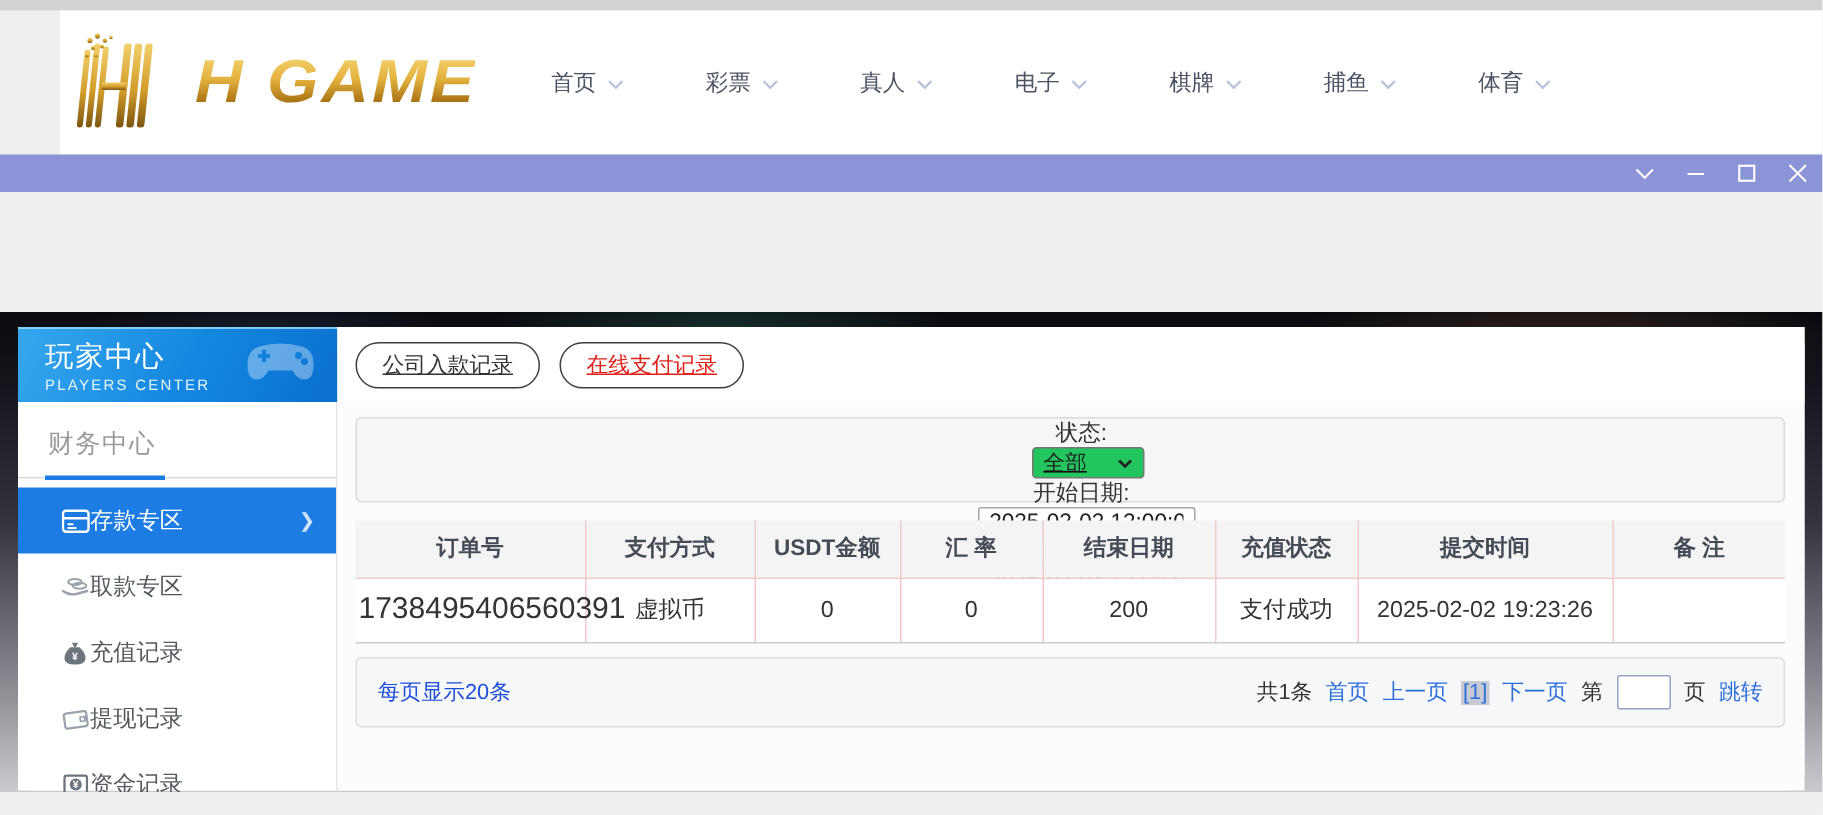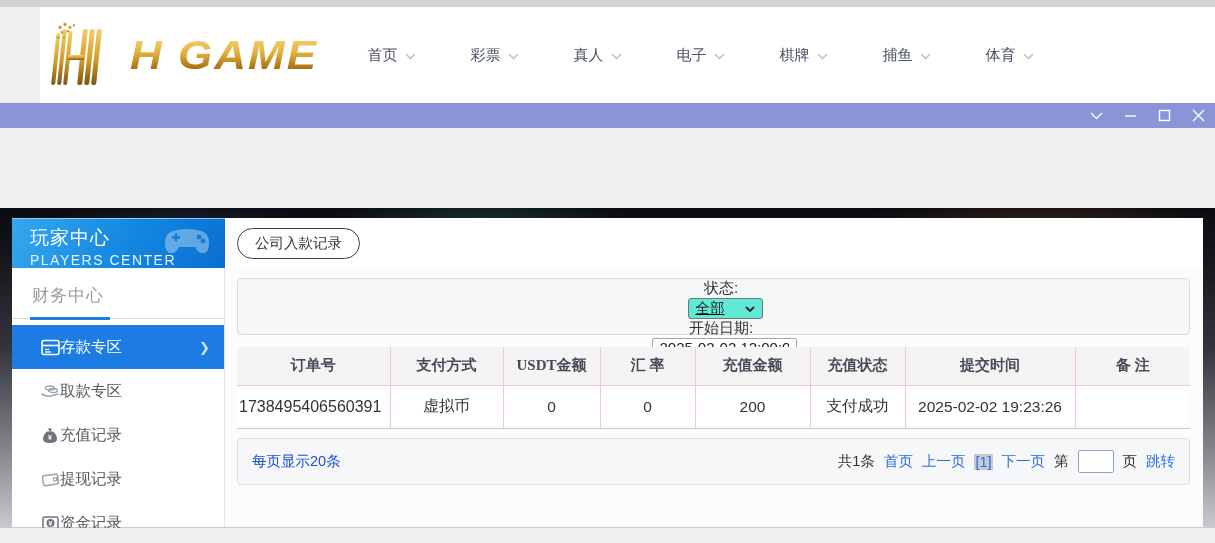--- a/index.html
+++ b/index.html
@@ -36,60 +36,60 @@
 
   
   .panel { position:absolute; left:12px; top:218px; width:1191px; height:309px; background:#ffffff; display:flex;border-radius:12px; }
 
   
   .sidebar { width:213px; height:100%; background:#ffffff; border-right:1px solid #e4e4e4; position:relative; }
   .banner { position:relative; width:213px; height:50px; overflow:hidden;
     background:linear-gradient(115deg,#36a7ee 0%,#1387e0 55%,#0b6fd0 100%);
     border-top:1px solid #7fd0f5; padding:6px 0 0 18px; }
   .banner-title { color:#ffffff; font-size:19px; letter-spacing:1px; }
-  .banner-sub { color:#e8f4ff; font-size:14px; letter-spacing:1.5px; margin-top:1px; }
+  .banner-sub { color:#e8f4ff; font-size:10px; letter-spacing:1.5px; margin-top:1px; }
   .banner .gamepad { position:absolute; right:14px; top:6px; opacity:.35; }
   .section-label { margin:16px 0 0 20px; font-size:17px; color:#9a9a9a; letter-spacing:1px; }
   .section-rule { position:relative; margin-top:10px; height:3px; }
   .section-rule .rule-gray { position:absolute; left:0; right:0; top:1px; height:1px; background:#dcdcdc; }
   .section-rule .rule-blue { position:absolute; left:18px; top:0; width:80px; height:3px; background:#1c7ce4; }
 
   .menu { margin-top:5px; }
   .menu-item { height:44px; display:flex; align-items:center; padding-left:28px; 
     font-size:15.5px; color:#555a60; cursor:pointer; position:relative; }
   .menu-item .mi-icon { width:20px; display:flex; justify-content:center; }
   .menu-item.active { background:#1c7ce4; color:#ffffff; }
   .menu-item.active .mi-chev { position:absolute; right:14px; color:#cfe4fb; font-size:13px; }
 
   
   .content { flex:1; background:#fbfcfd; position:relative; }
   .tabs-row { height:50px; background:#ffffff; display:flex; align-items:center; padding-left:12px; gap:13px; }
   .tab-pill { height:31px; padding:0 17px; border:1.5px solid #3e3e46; border-radius:17px; background:#fff;
-    display:flex; align-items:center; font-size:14.5px; color:#333; cursor:pointer; }
+    display:flex; align-items:center; font-size:14.5px; color:#333; cursor:pointer;text-decoration:underline; }
   .tab-pill.active { color:#e0211a; }
 
   .filter-box { position:absolute; left:12px; top:60px; width:953px; height:57px; background:#f5f6f8;
     border:1px solid #dadada; border-radius:4px; display:flex; align-items:center; padding-left:15px;flex-direction:column; }
   .f-label { font-size:15px; color:#333; }
-  .select-box { width:75px; height:30px; background:#5eead4; border:1px solid #767676; border-radius:3px;
+  .select-box { width:75px; height:30px; background:#22c55e; border:1px solid #767676; border-radius:3px;
     margin-left:8px; display:flex; align-items:center; justify-content:space-between; padding:0 7px; cursor:pointer;text-decoration:underline; }
   .select-box .sel-val { font-size:14.5px; color:#222; }
   .date-input { width:145px; height:30px; border:1px solid #a6a6a6; border-radius:2px; background:#fff;
     font-size:15px; color:#222; padding:0 7px; margin-left:6px; font-family:"Liberation Sans","DejaVu Sans",sans-serif; }
   .gap18 { width:18px; } .gap12 { width:12px; }
   .query-btn { width:49px; height:31px; margin-left:14px; background:#2d7bea; color:#fff; border:none;
     border-radius:4px; font-size:14.5px; cursor:pointer; font-family:inherit; }
 
   .rec-table { position:absolute; left:12px; top:129px; width:953px; border-collapse:collapse; table-layout:fixed; }
   .rec-table th { height:38px; background:#f4f4f4; font-size:15px; color:#454c58; font-weight:bold;
-    border-left:1px solid #f2caca; border-right:1px solid #f2caca; border-bottom:1px solid #eecaca;font-family:Liberation Serif, serif; }
+    border-left:1px solid #f2caca; border-right:1px solid #f2caca; border-bottom:1px solid #eecaca; }
   .rec-table th:first-child { border-left:none; } .rec-table th:last-child { border-right:none;margin-left:31px; }
   .rec-table td { height:43px; background:#fff; font-size:15.5px; color:#333; text-align:center;
     border-left:1px solid #f2caca; border-right:1px solid #f2caca; border-bottom:1px solid #c9cdd4; }
-  .rec-table td:first-child { border-left:none; text-align:left; padding-left:2px; font-size:16px; }
+  .rec-table td:first-child { border-left:none; text-align:left; padding-left:2px; font-size:20px; }
   .rec-table td:last-child { border-right:none; }
 
   .pager-box { position:absolute; left:12px; top:220px; width:953px; height:47px; background:#f6f7f9;
     border:1px solid #dcdcdc; border-radius:4px; display:flex; align-items:center; padding:0 14px; font-size:14.5px; }
   .pager-left { color:#1d4ed8; }
   .pager-right { margin-left:auto; display:flex; align-items:center; gap:9px; }
   .pg-total { color:#333; }
   .pg-link { color:#2a6ed8; cursor:pointer; }
   .pg-current { color:#2a6ed8; background:#c7cad3; padding:0 1px; }
   .pg-jump-input { width:36px; height:23px; border:1px solid #95a2c0; border-radius:2px; background:#fff;
@@ -281,20 +281,21 @@
           </span>
           <span>资金记录</span>
         </div>
       </div>
     </aside>
 
     <section class="content">
 
       <div class="tabs-row">
         <div class="tab-pill">公司入款记录</div>
+        <div class="tab-pill active">在线支付记录</div>
       </div>
 
       <div class="filter-box">
         <span class="f-label">状态:</span>
         <div class="select-box">
           <span class="sel-val">全部</span>
           <svg width="10" height="6" viewBox="0 0 10 6">
               <polyline points="1,1 5,5 9,1" fill="none" stroke="#222" stroke-width="1.8"></polyline>
             </svg>
         </div>
@@ -317,21 +318,21 @@
             <col style="width:95px">
             <col style="width:170px">
             <col style="width:115px">
         </colgroup>
         <thead>
           <tr>
             <th>订单号</th>
             <th>支付方式</th>
             <th>USDT金额</th>
             <th>汇 率</th>
-            <th>充值金额</th>
+            <th>结束日期</th>
             <th>充值状态</th>
             <th>提交时间</th>
             <th>备 注</th>
           </tr>
         </thead>
         <tbody>
           <tr>
             <td>1738495406560391</td>
             <td>虚拟币</td>
             <td>0</td>

